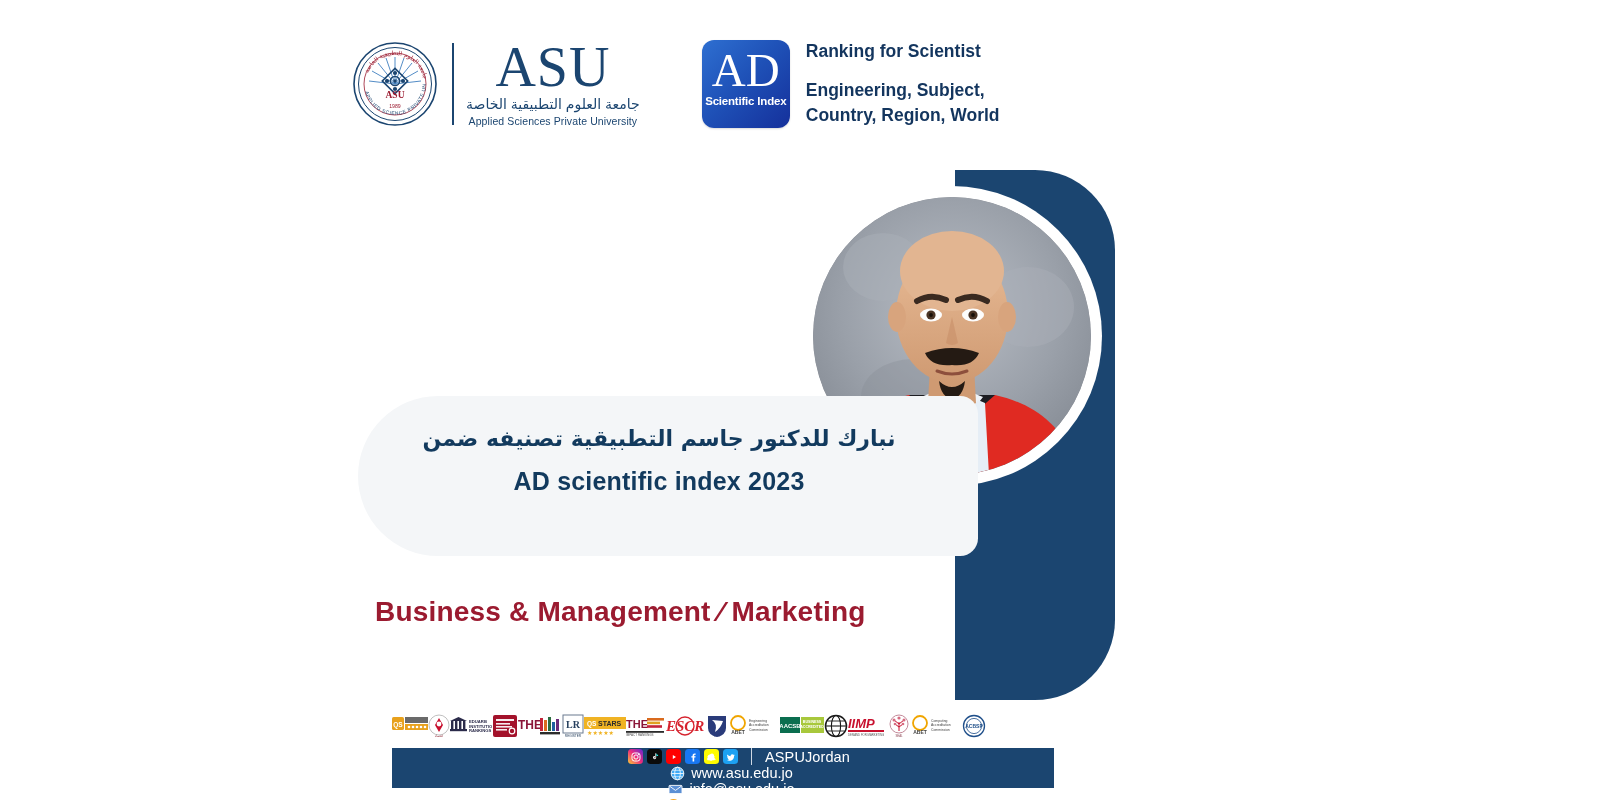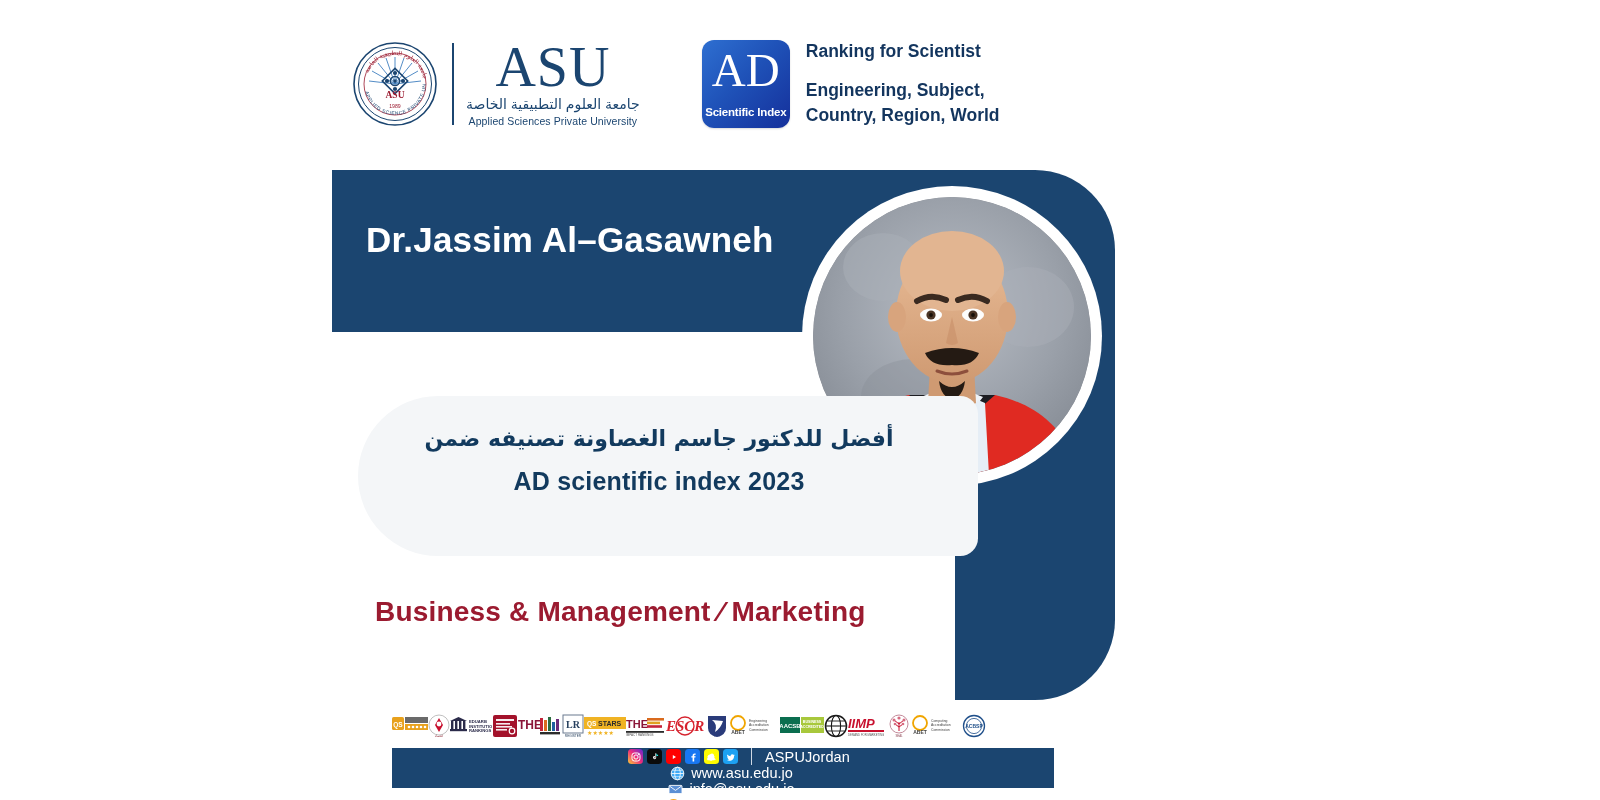--- a/index.html
+++ b/index.html
@@ -24,21 +24,21 @@
             font-weight:400;color:#1B4570;letter-spacing:1px;}
   .asu-ar{font-size:14px;color:#1B4570;direction:rtl;margin-top:1px;letter-spacing:0.3px;white-space:nowrap;}
   .asu-en{font-size:10.5px;color:#1B4570;margin-top:3px;letter-spacing:0.1px;white-space:nowrap;}
 
   .ad-block{display:flex;align-items:center;margin-left:62px;}
   .ad-logo{width:88px;height:88px;border-radius:12px;
            background:linear-gradient(135deg,#2E6FD1 0%,#1F52B8 45%,#15309B 100%);
            position:relative;flex:none;box-shadow:0 1px 2px rgba(0,0,0,.15);}
   .ad-logo .ad-txt{position:absolute;left:0;right:0;top:6px;text-align:center;
            font-family:"Liberation Serif","DejaVu Serif",serif;font-size:47px;color:#fff;line-height:1.05;}
-  .ad-logo .ad-sub{position:absolute;left:0;right:0;bottom:10px;text-align:center;
+  .ad-logo .ad-sub{position:absolute;left:0;right:0;bottom:21px;text-align:center;
            font-size:11.5px;font-weight:bold;color:#fff;letter-spacing:-0.2px;}
   .ad-text{margin-left:16px;color:#13355E;font-weight:bold;font-size:17.5px;line-height:1.45;white-space:nowrap;}
   .ad-text .l1{margin-bottom:13px;}
 
   
   .blue-col{position:absolute;left:955px;top:170px;width:160px;height:530px;
             background:#1B4570;border-radius:0 80px 80px 0;}
 
   
   .name-panel{position:absolute;left:332px;top:170px;width:700px;height:162px;
@@ -145,23 +145,20 @@
       <div class="ad-text">
         <div class="l1">Ranking for Scientist</div>
         <div>Engineering, Subject,</div>
         <div>Country, Region, World</div>
       </div>
     </div>
   </div>
 
   <div class="blue-col"></div>
 
-  <div class="name-panel">
-    <div class="name">Dr.Jassim Al–Gasawneh</div>
-  </div>
 
   <div class="photo-wrap">
     <div class="photo">
       <svg width="278" height="278" viewBox="0 0 278 278" aria-hidden="true">
         <defs>
           <radialGradient id="bgG" cx="50%" cy="40%" r="72%">
             <stop offset="0%" stop-color="#b9bec6"></stop>
             <stop offset="55%" stop-color="#9aa0a9"></stop>
             <stop offset="100%" stop-color="#7d838c"></stop>
           </radialGradient>
@@ -213,21 +210,21 @@
           <path d="M124 174 Q139 180 154 174" stroke="#8d4f3c" stroke-width="3" fill="none" stroke-linecap="round"></path>
 
           <path d="M126 184 Q139 196 152 184 Q150 200 139 202 Q128 200 126 184 Z" fill="#241a13"></path>
         </g>
       </svg>
     </div>
   </div>
 
   <div class="msg-card">
     <div class="msg-inner">
-      <div class="msg-ar">أفضل للدكتور جاسم الغصاونة تصنيفه ضمن</div>
+      <div class="msg-ar">نبارك للدكتور جاسم التطبيقية تصنيفه ضمن</div>
       <div class="msg-en">AD scientific index 2023</div>
     </div>
   </div>
 
   <div class="subject">Business &amp; Management ⁄ Marketing</div>
 
   <div class="accred">
     <div class="acc">
       <svg width="36" height="22" viewBox="0 0 36 22">
           <rect x="0" y="2" width="12" height="13" rx="1.6" fill="#E8A11C"></rect>

